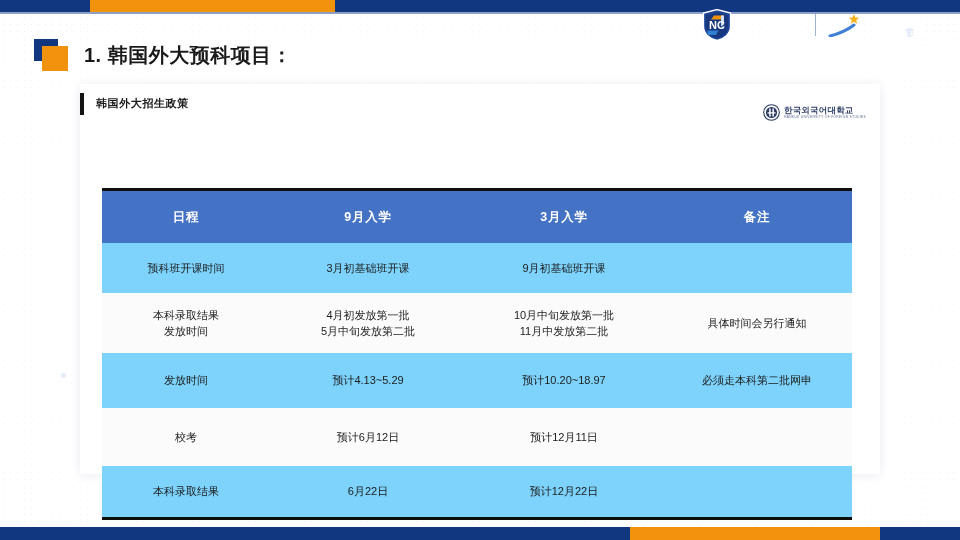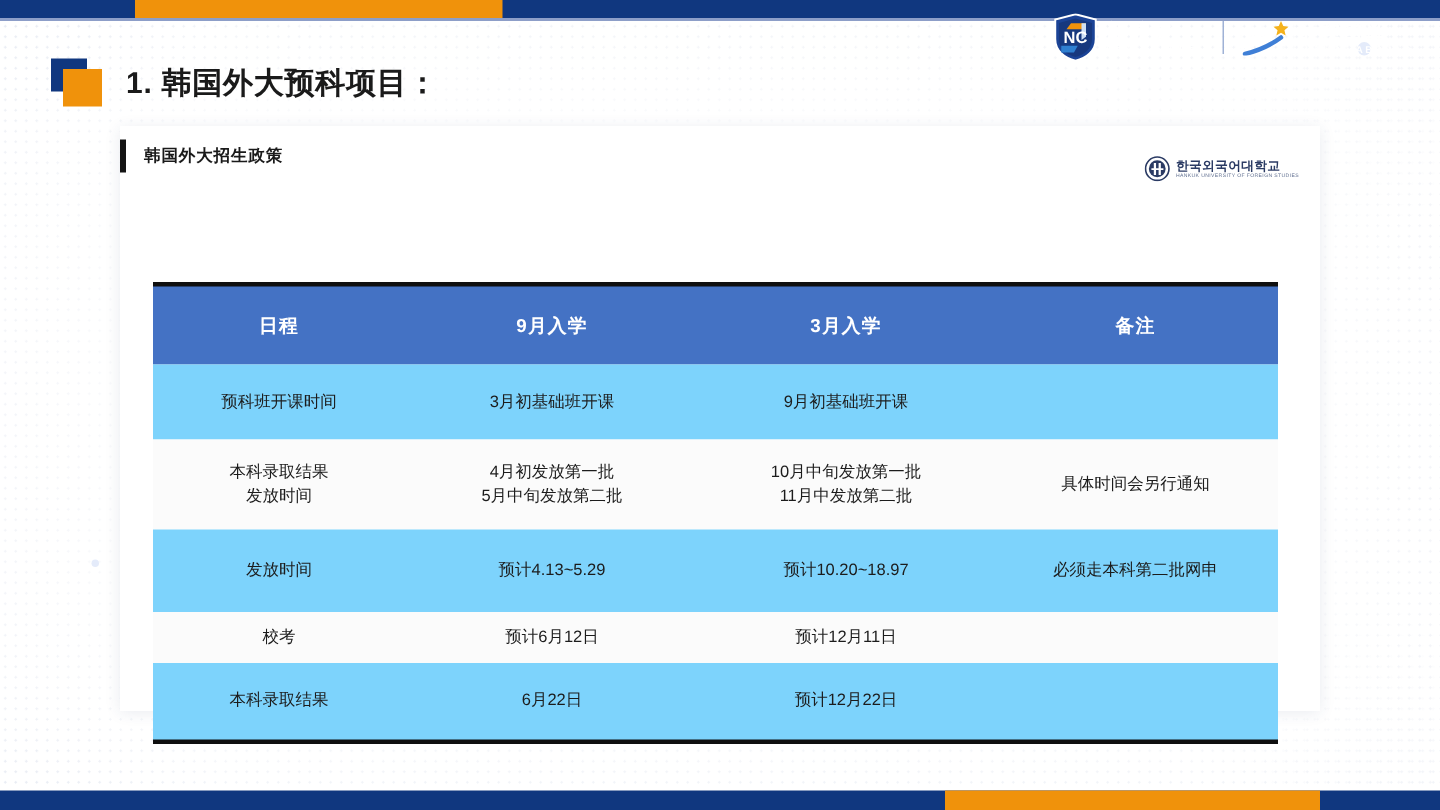--- a/index.html
+++ b/index.html
@@ -247,21 +247,21 @@
             <td>具体时间会另行通知</td>
           </tr>
 
           <tr class="shade" style="height:55px;">
             <td>发放时间</td>
             <td>预计4.13~5.29</td>
             <td>预计10.20~18.97</td>
             <td>必须走本科第二批网申</td>
           </tr>
 
-          <tr class="plain" style="height:34px;">
+          <tr class="plain" style="height:58px;">
             <td>校考</td>
             <td>预计6月12日</td>
             <td>预计12月11日</td>
             <td></td>
           </tr>
 
           <tr class="shade" style="height:52px;">
             <td>本科录取结果</td>
             <td>6月22日</td>
             <td>预计12月22日</td>

